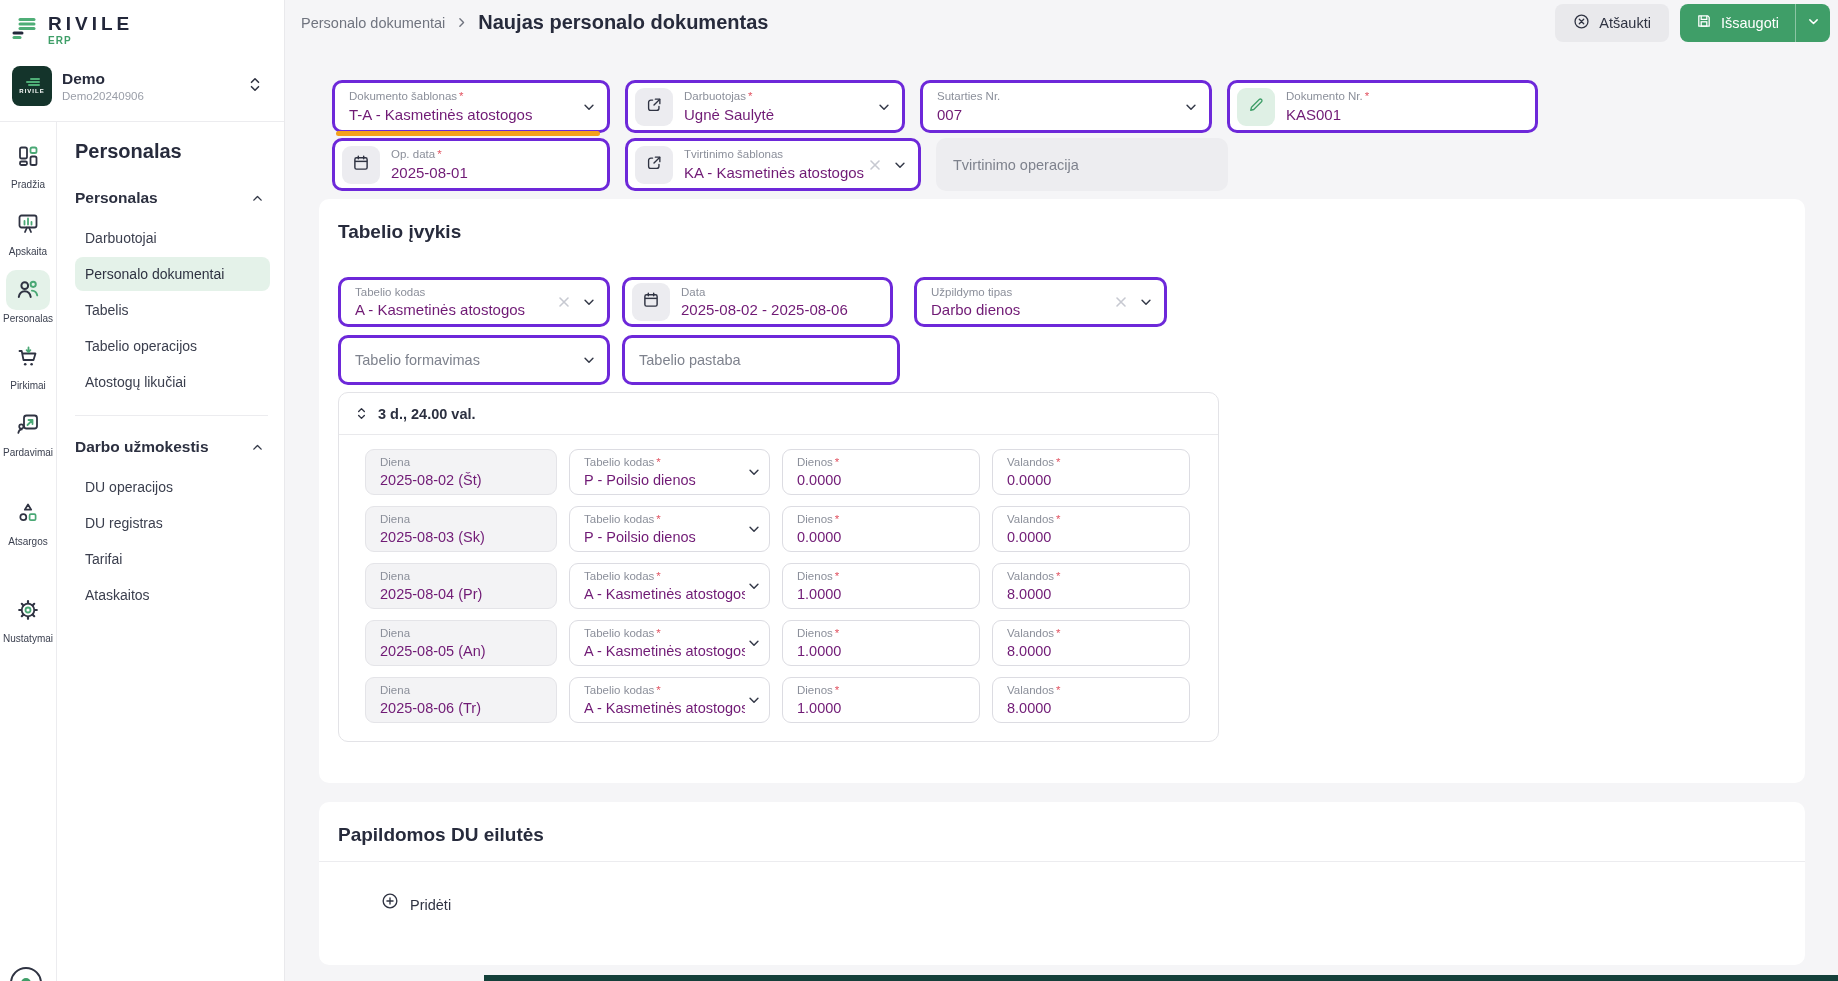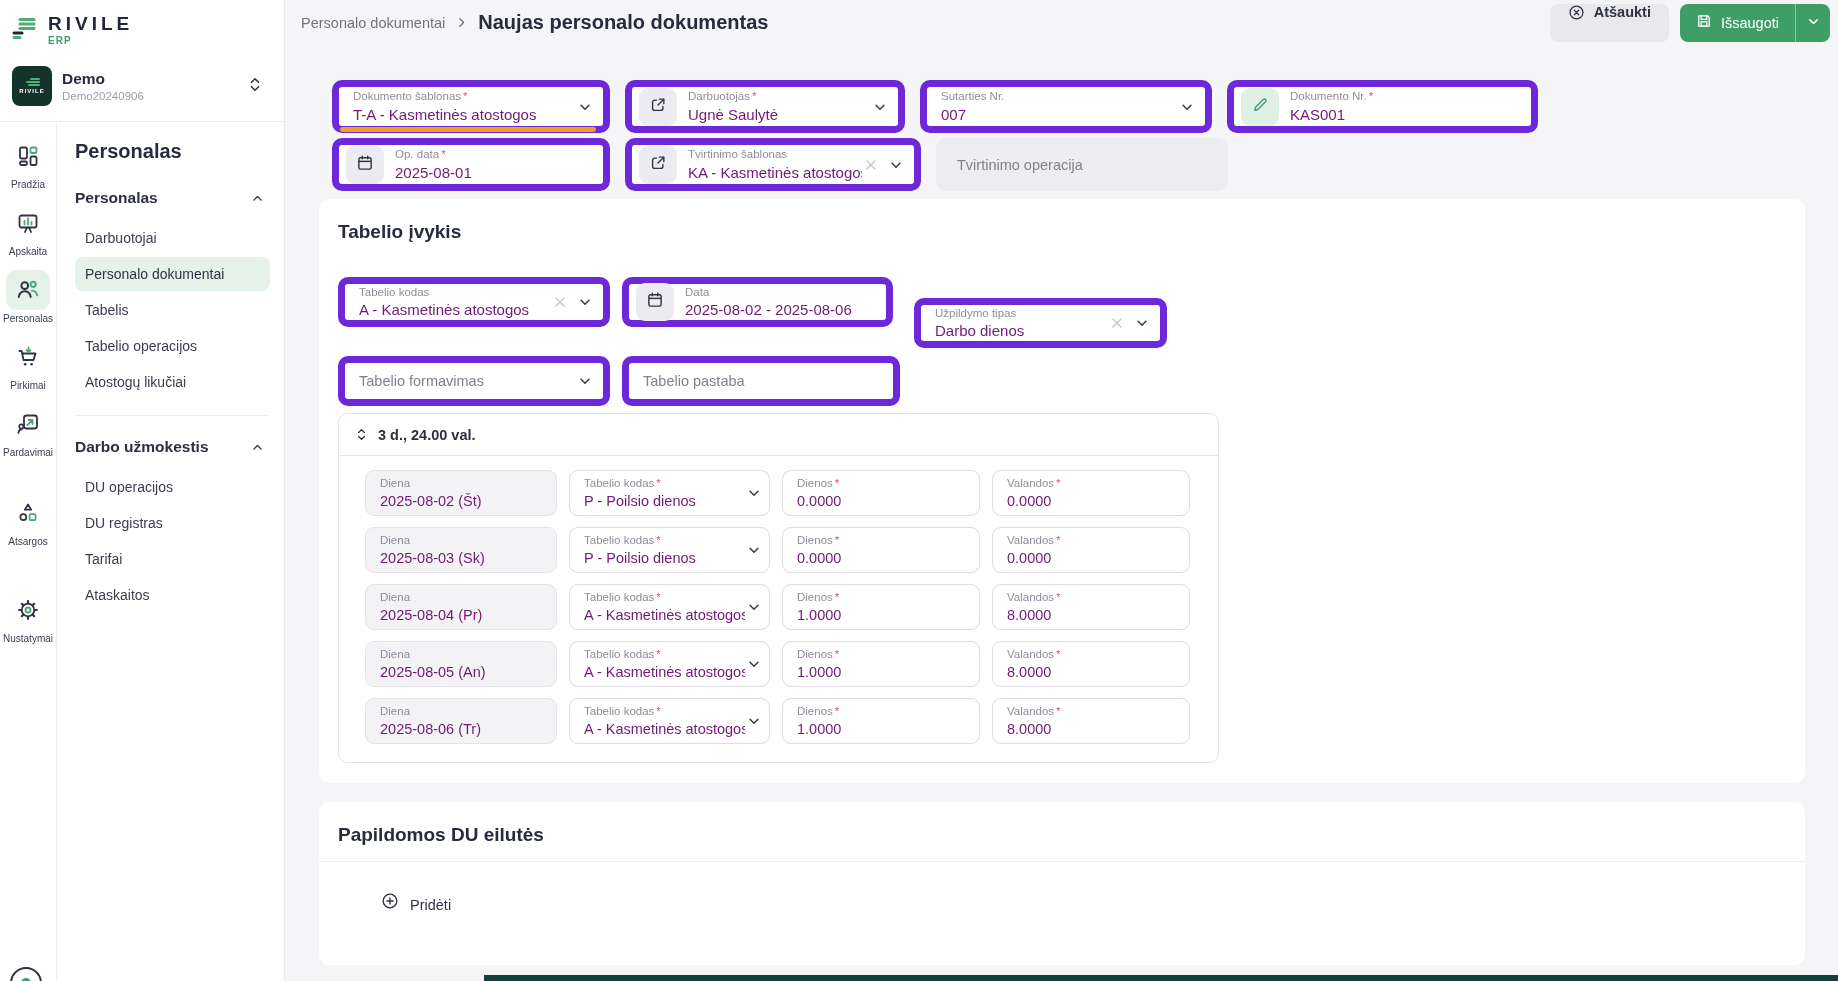--- a/index.html
+++ b/index.html
@@ -43,49 +43,49 @@
   .menu-divider { height:1px; background:#ececef; margin:16px 2px 18px 0; }
 
   
   .main { flex:1; display:flex; flex-direction:column; min-width:0; position:relative; }
   .topbar { height:45px; flex:none; display:flex; align-items:center; padding:0 8px 0 16px; }
   .crumbs { display:flex; align-items:center; gap:10px; flex:1; min-width:0; }
   .crumb-parent { font-size:14.5px; color:#70747f; cursor:pointer; }
   .crumb-sep { color:#70747f; display:flex; }
   .page-title { font-size:20px; font-weight:bold; color:#272b3c; }
   .actions { display:flex; align-items:center; gap:11px; flex:none; }
-  .btn-cancel { height:38px; border:none; background:#e9e9ec; border-radius:8px; padding:0 18px; display:flex; align-items:flex-start; gap:9px; font-size:14.5px; color:#2f3342; font-family:inherit; cursor:pointer;font-weight:bold; }
+  .btn-cancel { height:38px; border:none; background:#e9e9ec; border-radius:8px; padding:0 18px; display:flex; align-items:center; gap:9px; font-size:14.5px; color:#2f3342; font-family:inherit; cursor:pointer; }
   .btn-save-wrap { height:38px; background:#3f9e68; border-radius:8px; display:flex; align-items:stretch; overflow:hidden; }
   .btn-save { border:none; background:transparent; color:#fff; font-size:14.5px; font-family:inherit; display:flex; align-items:center; gap:9px; padding:8px 16px; cursor:pointer; }
   .btn-save-caret { border:none; background:transparent; border-left:1px solid rgba(255,255,255,.4); width:35px; display:flex; align-items:center; justify-content:center; color:#fff; cursor:pointer; }
 
   .content { flex:1; padding:0 33px 0 34px; position:relative; }
 
   
   .frow { display:flex; gap:15px; margin-left:13px; }
   .frow1 { margin-top:35px; }
   .frow2 { margin-top:5px; }
-  .field { position:relative; height:53px; background:#fff; border:7px solid #6d28d9; border-radius:10px; display:flex; align-items:center; padding:0 30px 0 14px; cursor:pointer; }
+  .field { position:relative; height:53px; background:#fff; border:3px solid #6d28d9; border-radius:10px; display:flex; align-items:center; padding:0 30px 0 14px; cursor:pointer; }
   .field.no-tail { padding-right:14px; }
   .field .labels { min-width:0; display:flex; flex-direction:column; justify-content:center; }
   .flabel { font-size:11.5px; color:#8b8f9a; line-height:1.2; white-space:nowrap; }
   .flabel .req { color:#e25563; margin-left:2px; }
   .fvalue { font-size:15px; color:#701a75; margin-top:2px; white-space:nowrap; overflow:hidden; }
   .icon-btn { width:38px; height:38px; flex:none; border-radius:9px; background:#ececf0; display:flex; align-items:center; justify-content:center; margin:0 11px 0 -7px; cursor:pointer; }
   .icon-btn.green { background:#dff0e5; }
   .tail { position:absolute; right:11px; top:0; bottom:0; display:flex; align-items:center; gap:12px; }
   .chev { color:#343948; display:flex; cursor:pointer; }
   .xclear { color:#c7c9d1; display:flex; cursor:pointer; }
   .focus-bar { position:absolute; left:1px; right:7px; bottom:-6px; height:5px; border-radius:3px; background:#f3a01c; }
   .field.disabled { background:#ededf0; border-color:#ededf0; cursor:default; }
   .placeholder { font-size:14.5px; color:#7e828d; white-space:nowrap; }
   .navarrow { color:#2f3342; display:flex; cursor:pointer; flex:none; }
   .w278{width:278px;} .w280{width:280px;} .w292{width:292px;} .w291{width:311px;} .w296{width:296px;}
   .w272{width:272px;} .w271{width:271px;} .w253{width:253px;} .w267{width:267px;} .w278b{width:278px;}
-  .gap24{margin-left:9px;margin-top:21px;} .gap14{margin-left:-1px;}
+  .gap24{margin-left:9px;} .gap14{margin-left:-1px;}
 
   
   .card { background:#fff; border-radius:10px; }
   .card1 { margin-top:8px; height:584px; padding:20px 20px 0 19px; }
   .card-title { font-size:19px; font-weight:bold; color:#272b3c; line-height:26px; }
   .crow { display:flex; gap:12px; }
   .crow1 { margin-top:32px; }
   .crow2 { margin-top:8px; }
   .cfield { height:50px; }
 

